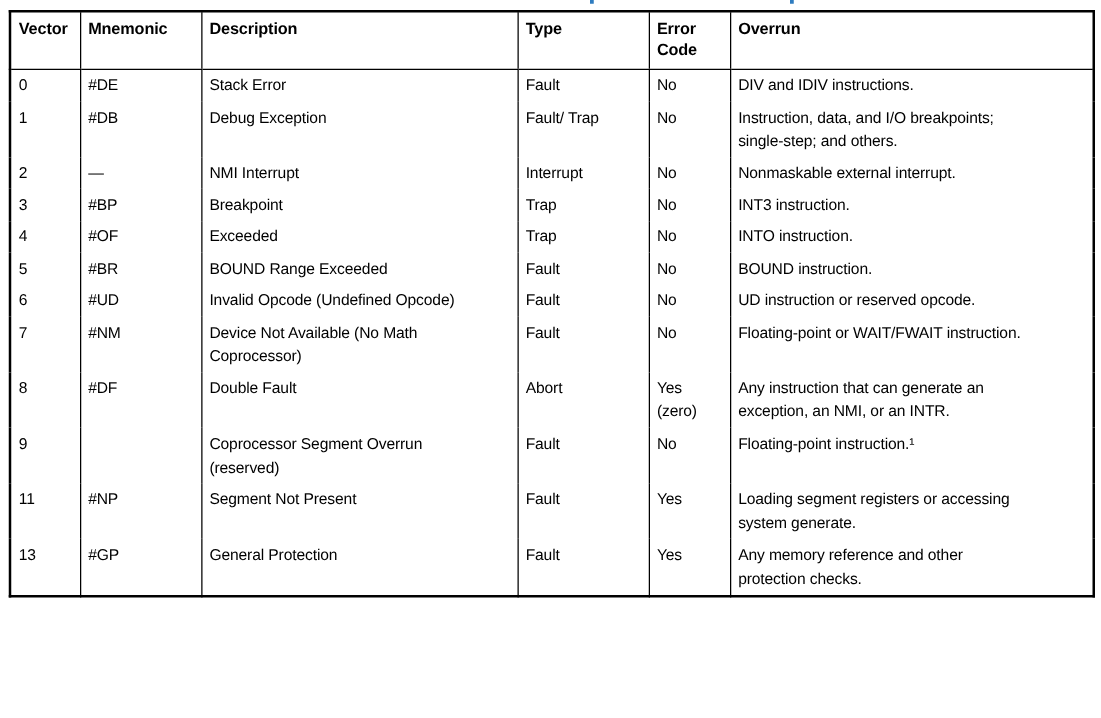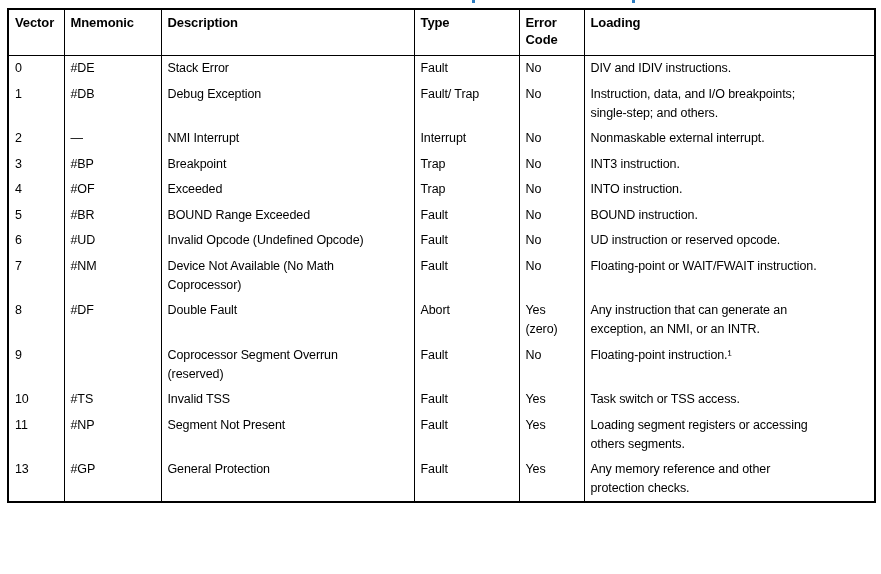--- a/index.html
+++ b/index.html
@@ -75,21 +75,21 @@
       <col class="c-source">
   </colgroup>
   <thead>
     <tr>
       <th>Vector</th>
       <th>Mnemonic</th>
       <th>Description</th>
       <th>Type</th>
       <th>Error
 Code</th>
-      <th>Loading</th>
+      <th>Overrun</th>
     </tr>
   </thead>
   <tbody>
     <tr>
       <td>0</td>
       <td>#DE</td>
       <td>Stack Error</td>
       <td>Fault</td>
       <td>No</td>
       <td>DIV and IDIV instructions.</td>
@@ -165,35 +165,27 @@
     <tr>
       <td>9</td>
       <td></td>
       <td>Coprocessor Segment Overrun
 (reserved)</td>
       <td>Fault</td>
       <td>No</td>
       <td>Floating-point instruction.¹</td>
     </tr>
     <tr>
-      <td>10</td>
-      <td>#TS</td>
-      <td>Invalid TSS</td>
-      <td>Fault</td>
-      <td>Yes</td>
-      <td>Task switch or TSS access.</td>
-    </tr>
-    <tr>
       <td>11</td>
       <td>#NP</td>
       <td>Segment Not Present</td>
       <td>Fault</td>
       <td>Yes</td>
       <td>Loading segment registers or accessing
-others segments.</td>
+system generate.</td>
     </tr>
     <tr>
       <td>13</td>
       <td>#GP</td>
       <td>General Protection</td>
       <td>Fault</td>
       <td>Yes</td>
       <td>Any memory reference and other
 protection checks.</td>
     </tr>

